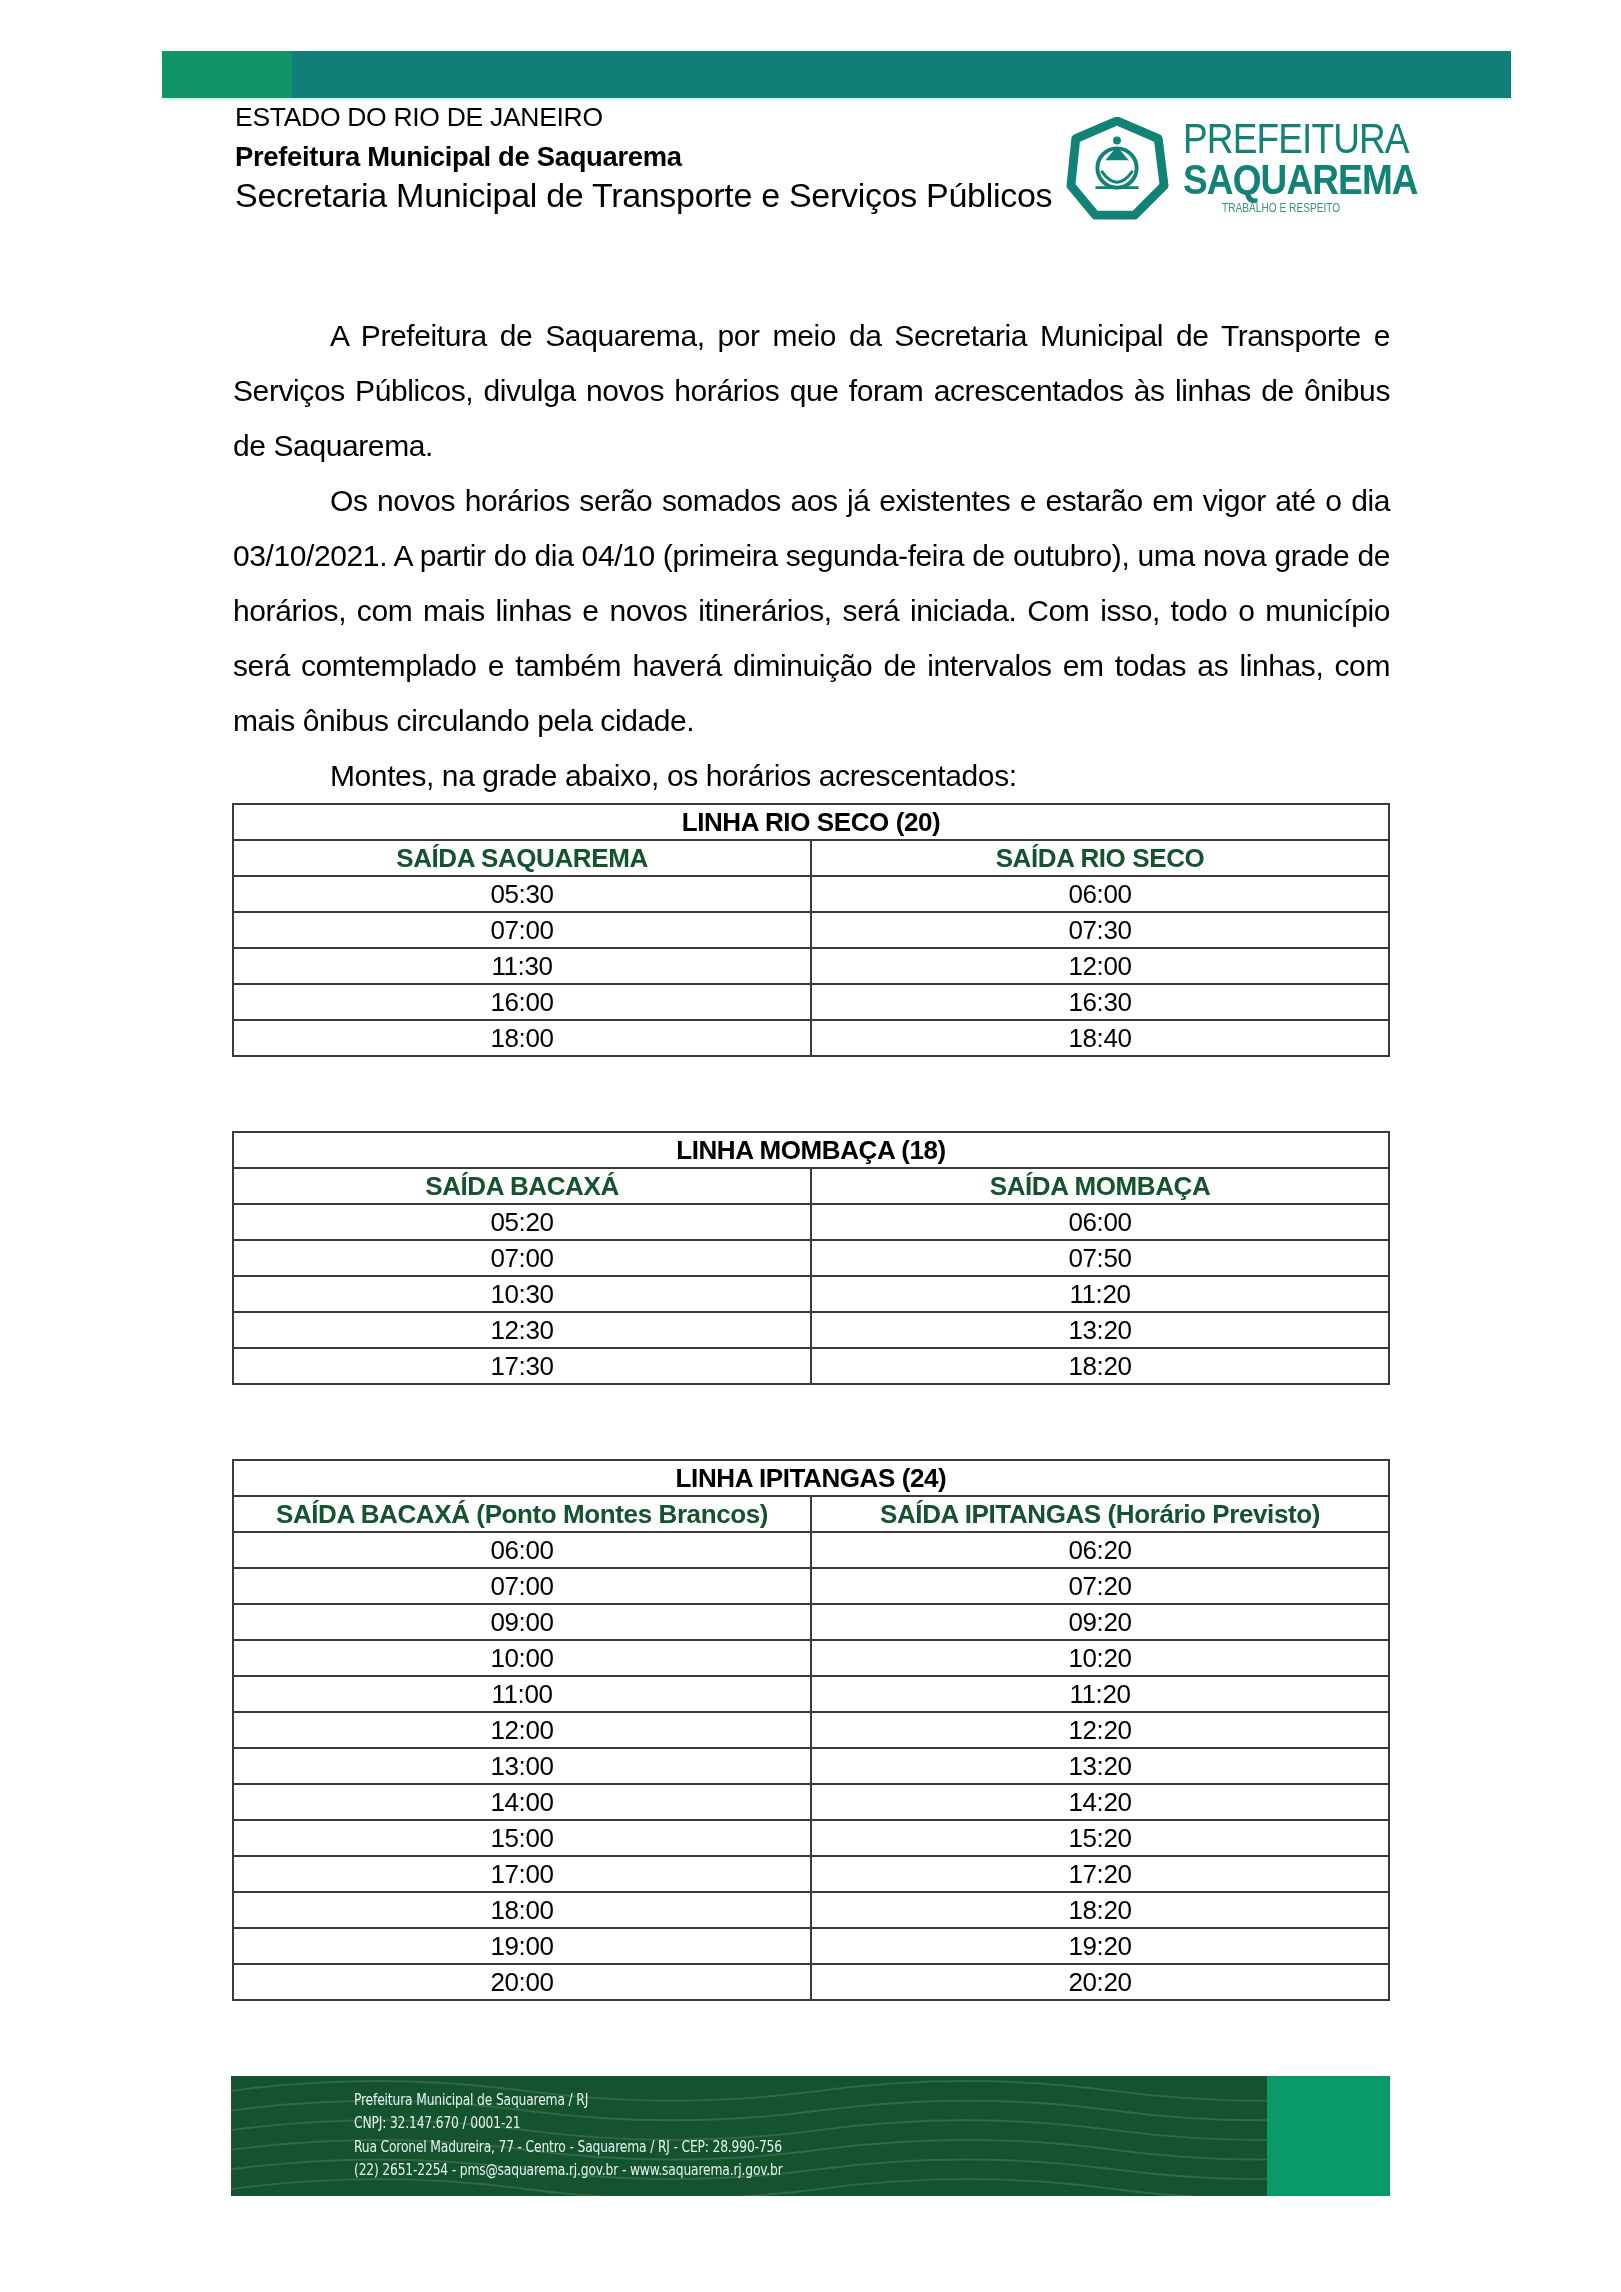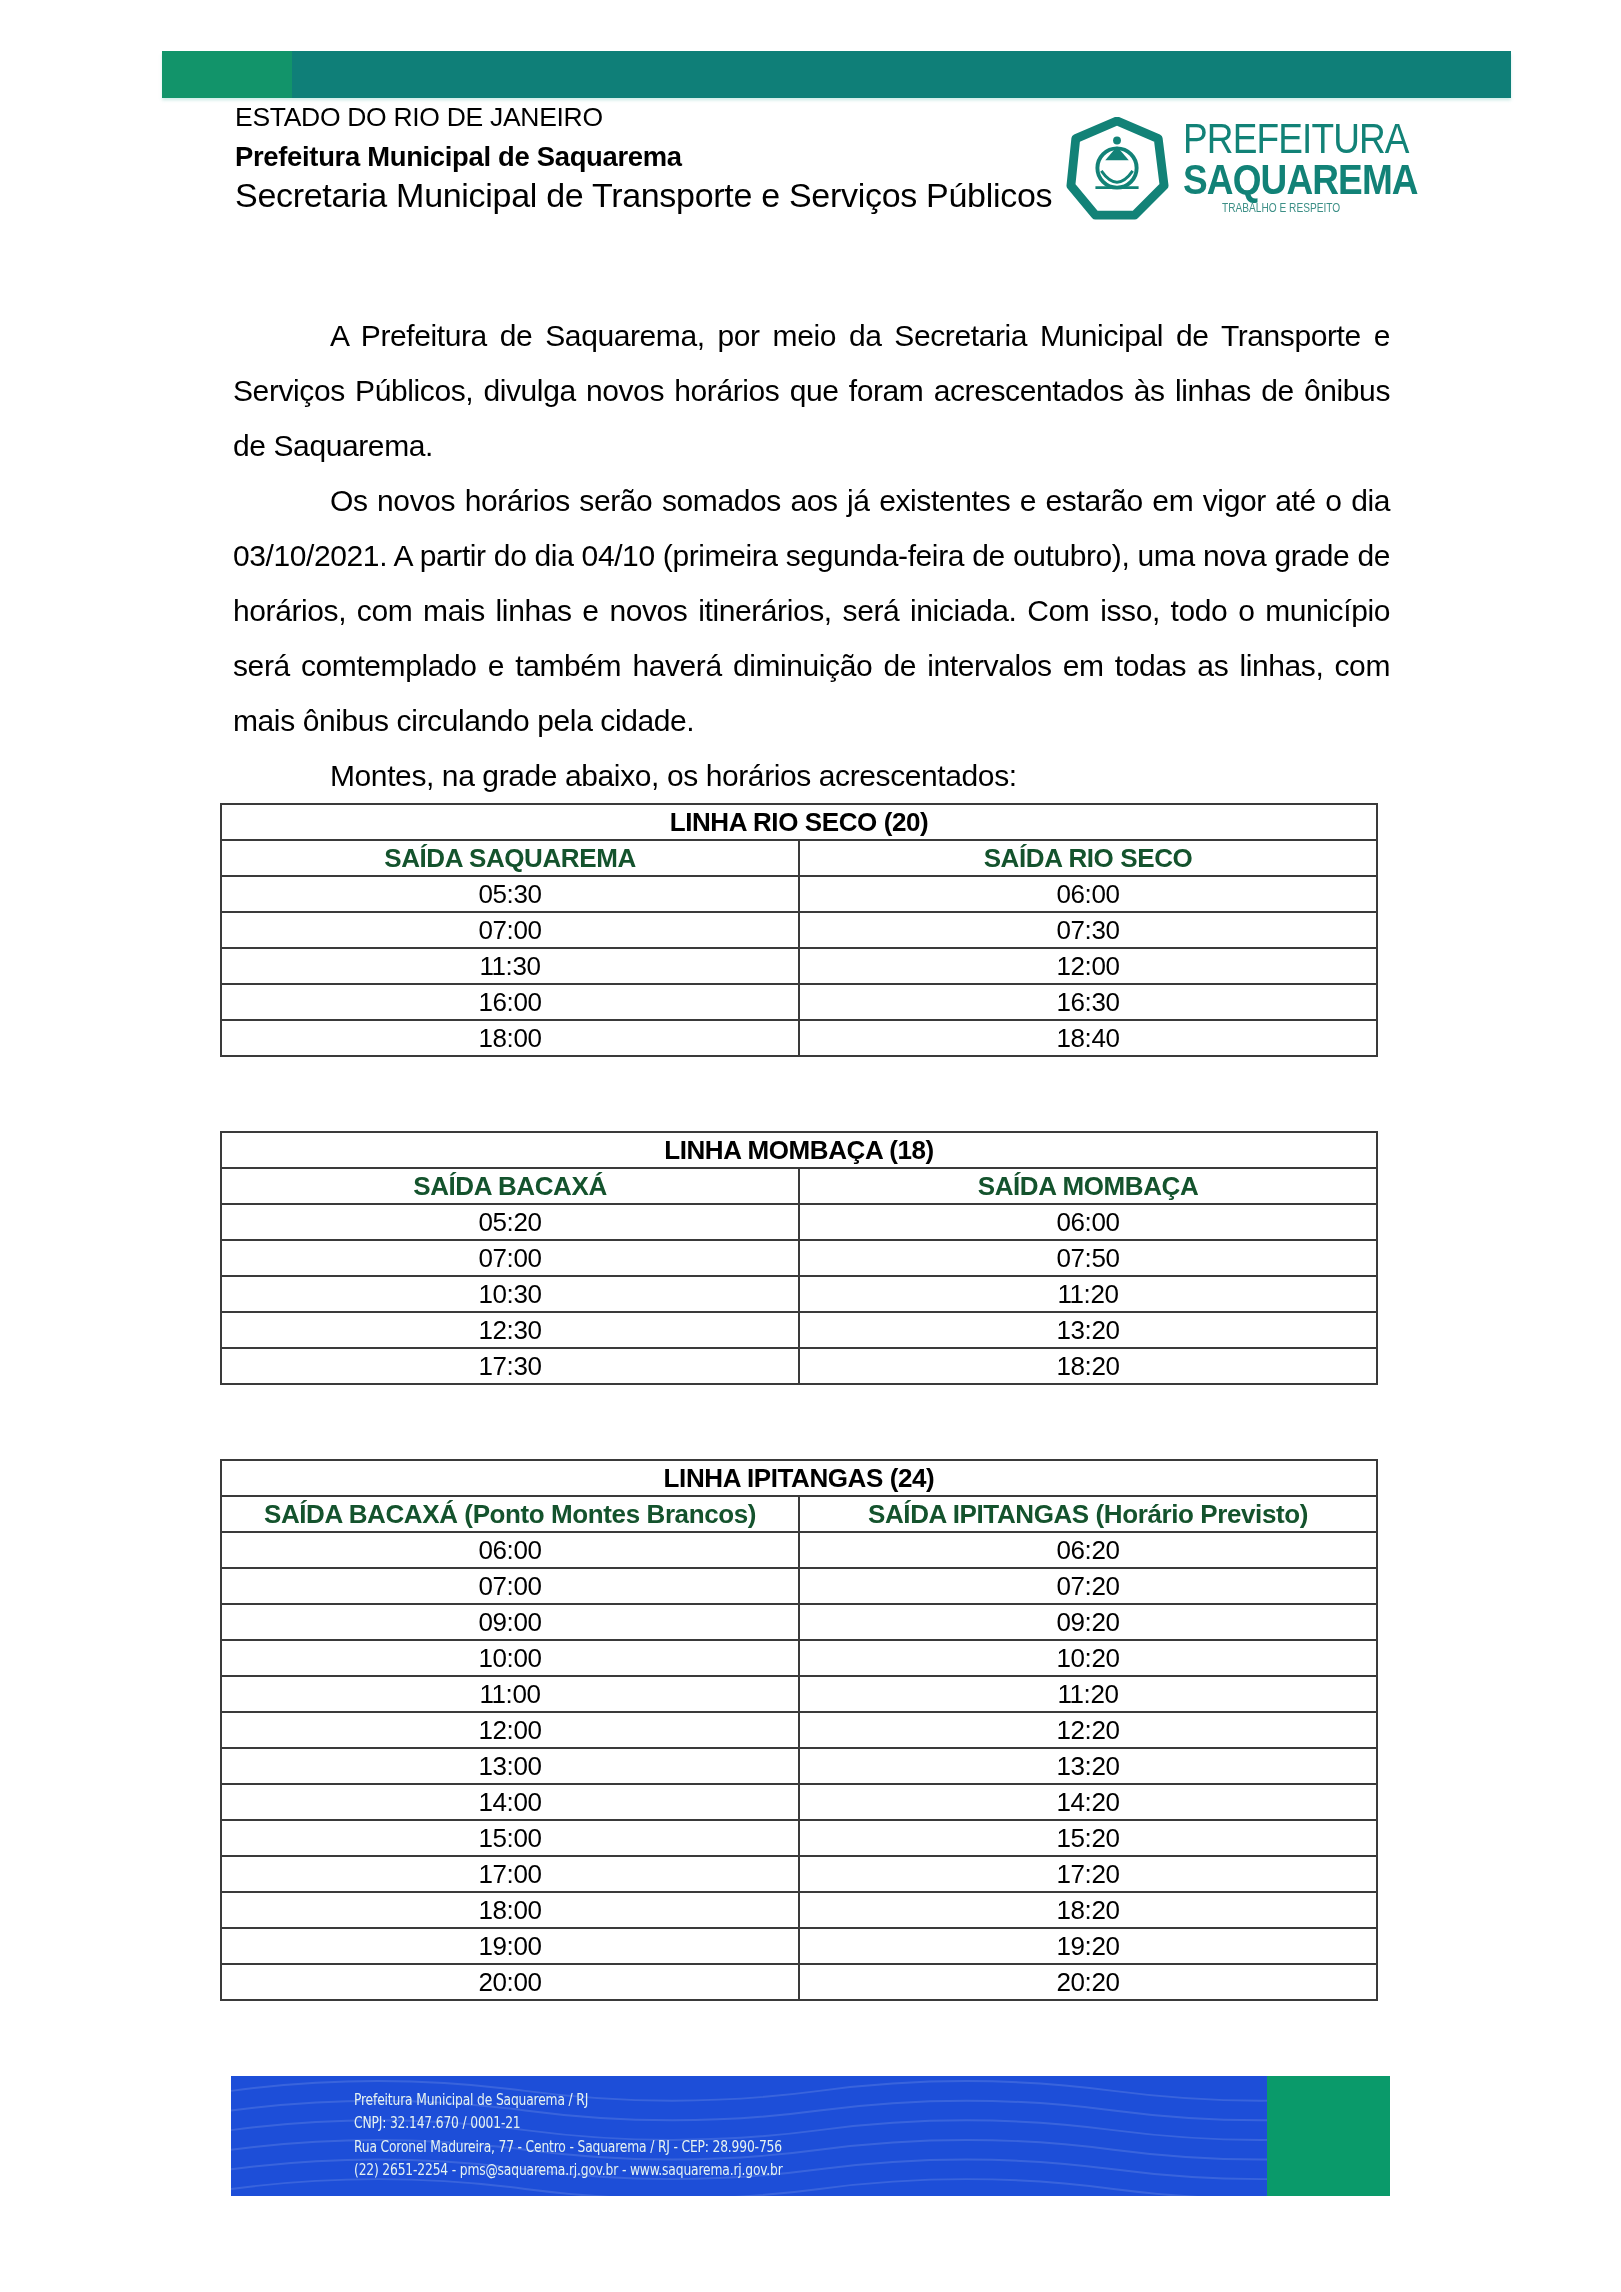--- a/index.html
+++ b/index.html
@@ -32,34 +32,34 @@
     .logo .w2 { font-size: 43px; line-height: 41px; font-weight: bold; letter-spacing: -1px; transform: scaleX(0.86); transform-origin: left; }
     .logo .w3 { font-size: 12.7px; line-height: 17.6px; margin-left: 39px; color: #3c8f86; letter-spacing: 0px; transform: scaleX(0.8); transform-origin: left; }
 
     .body-text {
       position: absolute; left: 233px; top: 308px; width: 1157px;
       font-size: 30px; line-height: 55px; text-align: justify; letter-spacing: -0.4px;
     }
     .body-text p { margin: 0; text-indent: 97px; }
 
     table.sched {
-      position: absolute; left: 220px; width: 1158px; border-collapse: collapse;
+      position: absolute; left: 232px; width: 1158px; border-collapse: collapse;
       table-layout: fixed;
     }
     table.sched td {
       border: 2px solid #3a3a3a; height: 34px; padding: 0; text-align: center;
       font-size: 26px; letter-spacing: -0.4px; line-height: 33px;
     }
     table.sched td.col-split { border-right: 1px solid #555; }
     table.sched .title-cell { font-weight: bold; }
     table.sched .col-head { color: #14532d; font-weight: bold; }
 
     .footer {
       position: absolute; left: 231px; top: 2076px; width: 1159px; height: 120px;
-      background: #1d4ed8; overflow: hidden;
+      background: #14532d; overflow: hidden;
     }
     .footer .accent { position: absolute; right: 0; top: 0; width: 123px; height: 100%; background: #0a9a6a; }
     .footer .waves { position: absolute; inset: 0; opacity: 0.12; }
     .footer .lines {
       position: absolute; left: 123px; top: 11.8px; color: #e6f3f1;
       font-family: "DejaVu Sans Condensed", "DejaVu Sans", sans-serif; font-size: 16.7px; line-height: 23.5px;
       letter-spacing: -0.2px; transform: scaleX(0.82); transform-origin: left;
     }
   </style>
 </head>

